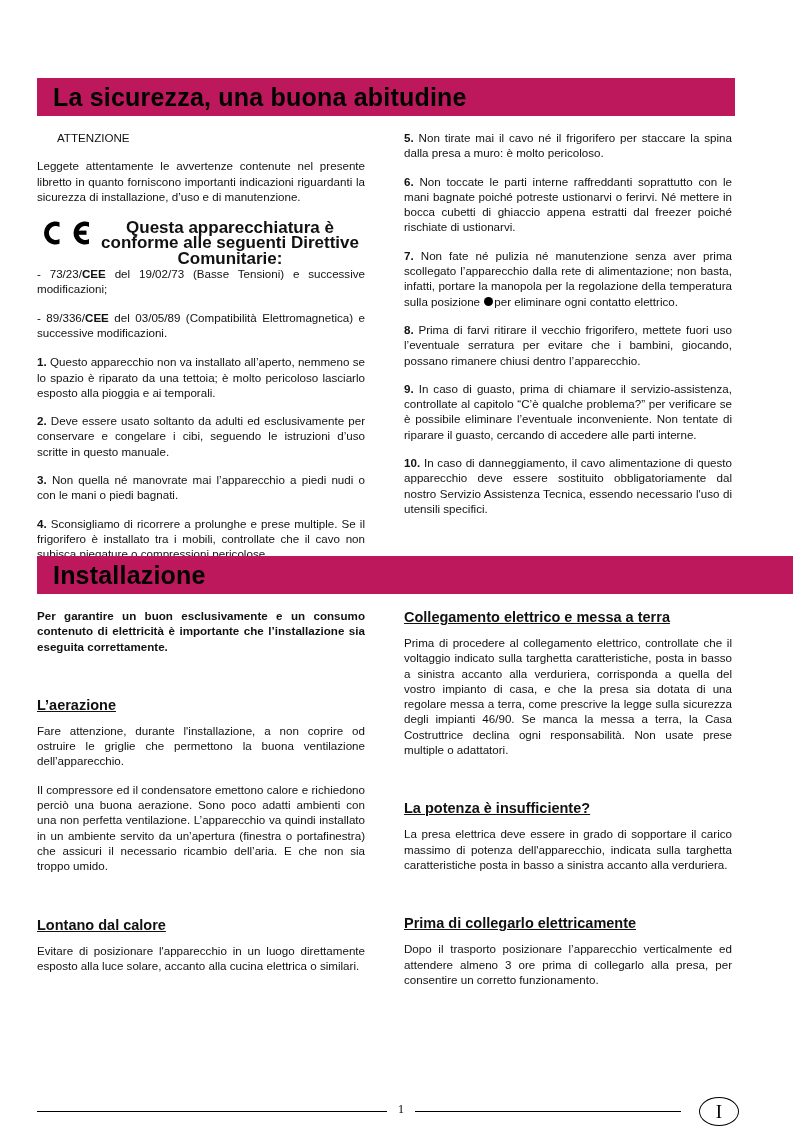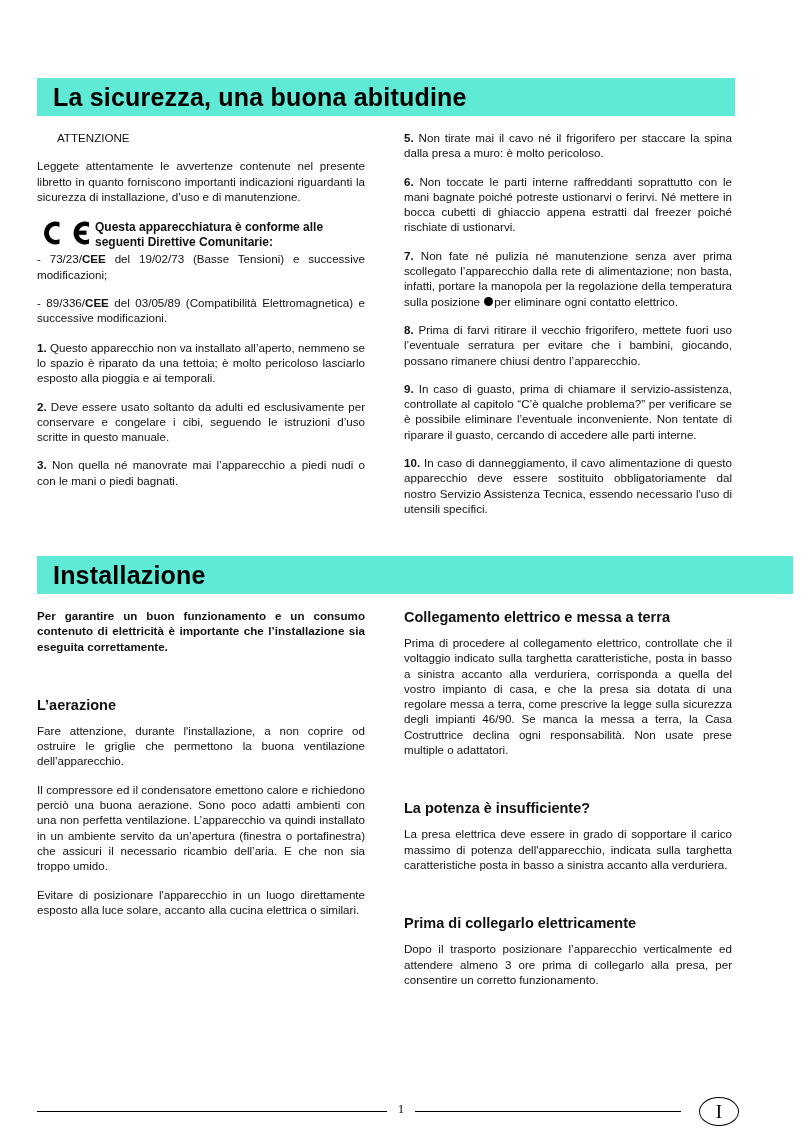--- a/index.html
+++ b/index.html
@@ -20,21 +20,21 @@
     position: absolute;
     left: 0; top: 0;
     width: 802px;
     height: 1134px;
     padding: 0;
   }
 
   
   .banner {
     position: absolute;
-    background: #5eead4;
+    background: #be185d;
     display: flex;
     align-items: center;
   }
   .banner-title {
     font-size: 25px;
     font-weight: bold;
     letter-spacing: 0.2px;
     color: #000;
     padding-left: 16px;
   }
@@ -71,38 +71,38 @@
     display: flex;
     align-items: flex-start;
     margin-top: 13px;
   }
   .ce-mark {
     width: 58px;
     flex: 0 0 58px;
     padding-top: 1px;
   }
   .ce-text {
-    font-size: 12px;
+    font-size: 17px;
     line-height: 15.3px;
     font-weight: bold;
-    text-align: left;
+    text-align: center;
     padding-top: 3px;
   }
 
   .spacer-14 { height: 14px; }
 
   
   .subhead {
     font-size: 14.5px;
     font-weight: bold;
     text-align: left;
     line-height: 18px;
   }
   .subhead-gap-top { margin-top: 42px; }
-  .subhead-gap-bot { margin-bottom: 9px; }
+  .subhead-gap-bot { margin-bottom: 9px; text-decoration: underline; }
 
   .intro-bold {
     font-weight: bold;
     text-align: justify;
     font-size: 11.6px;
     line-height: 15.3px;
   }
 
   
   .dot-glyph {
@@ -181,45 +181,47 @@
 
     <p><span>- 73/23/</span><b>CEE</b><span> del 19/02/73 (Basse Tensioni) e successive modificazioni;</span></p>
 
     <p><span>- 89/336/</span><b>CEE</b><span> del 03/05/89 (Compatibilità Elettromagnetica) e successive modificazioni.</span></p>
 
     <div class="spacer-14"></div>
 
     <p><b>1.</b><span> Questo apparecchio non va installato all’aperto, nemmeno se lo spazio è riparato da una tettoia; è molto pericoloso lasciarlo esposto alla pioggia e ai temporali.</span></p>
     <p><b>2.</b><span> Deve essere usato soltanto da adulti ed esclusivamente per conservare e congelare i cibi, seguendo le istruzioni d’uso scritte in questo manuale.</span></p>
     <p><b>3.</b><span> Non quella né manovrate mai l’apparecchio a piedi nudi o con le mani o piedi bagnati.</span></p>
+    <p><b>4.</b><span> Sconsigliamo di ricorrere a prolunghe e prese multiple. Se il frigorifero è installato tra i mobili, controllate che il cavo non subisca piegature o compressioni pericolose.</span></p>
   </div>
 
   <div class="col col-right" id="safety-right">
     <p><b>5.</b><span> Non tirate mai il cavo né il frigorifero per staccare la spina dalla presa a muro: è molto pericoloso.</span></p>
     <p><b>6.</b><span> Non toccate le parti interne raffreddanti soprattutto con le mani bagnate poiché potreste ustionarvi o ferirvi. Né mettere in bocca cubetti di ghiaccio appena estratti dal freezer poiché rischiate di ustionarvi.</span></p>
 
     <p><b>7.</b><span> Non fate né pulizia né manutenzione senza aver prima scollegato l’apparecchio dalla rete di alimentazione; non basta, infatti, portare la manopola per la regolazione della temperatura sulla posizione </span><span class="dot-glyph"></span><span>per eliminare ogni contatto elettrico.</span></p>
 
     <p><b>8.</b><span> Prima di farvi ritirare il vecchio frigorifero, mettete fuori uso l’eventuale serratura per evitare che i bambini, giocando, possano rimanere chiusi dentro l’apparecchio.</span></p>
     <p><b>9.</b><span> In caso di guasto, prima di chiamare il servizio-assistenza, controllate al capitolo “C’è qualche problema?” per verificare se è possibile eliminare l’eventuale inconveniente. Non tentate di riparare il guasto, cercando di accedere alle parti interne.</span></p>
     <p><b>10.</b><span> In caso di danneggiamento, il cavo alimentazione di questo apparecchio deve essere sostituito obbligatoriamente dal nostro Servizio Assistenza Tecnica, essendo necessario l'uso di utensili specifici.</span></p>
   </div>
 
   <div class="banner" id="banner-install">
     <span class="banner-title">Installazione</span>
   </div>
 
   <div class="col col-left" id="install-left">
 
-    <p class="intro-bold">Per garantire un buon funzionamento e un consumo contenuto di elettricità è importante che l’installazione sia eseguita correttamente.</p>
+    <p class="intro-bold">Per garantire un buon esclusivamente e un consumo contenuto di elettricità è importante che l’installazione sia eseguita correttamente.</p>
 
     <div class="subhead subhead-gap-top subhead-gap-bot">L’aerazione</div>
     <p>Fare attenzione, durante l'installazione, a non coprire od ostruire le griglie che permettono la buona ventilazione dell’apparecchio.</p>
     <p>Il compressore ed il condensatore emettono calore e richiedono perciò una buona aerazione. Sono poco adatti ambienti con una non perfetta ventilazione. L’apparecchio va quindi installato in un ambiente servito da un’apertura (finestra o portafinestra) che assicuri il necessario ricambio dell’aria. E che non sia troppo umido.</p>
 
+    <div class="subhead subhead-gap-top subhead-gap-bot">Lontano dal calore</div>
     <p>Evitare di posizionare l'apparecchio in un luogo direttamente esposto alla luce solare, accanto alla cucina elettrica o similari.</p>
   </div>
 
   <div class="col col-right" id="install-right">
 
     <div class="subhead subhead-gap-bot">Collegamento elettrico e messa a terra</div>
     <p>Prima di procedere al collegamento elettrico, controllate che il voltaggio indicato sulla targhetta caratteristiche, posta in basso a sinistra accanto alla verduriera, corrisponda a quella del vostro impianto di casa, e che la presa sia dotata di una regolare messa a terra, come prescrive la legge sulla sicurezza degli impianti 46/90. Se manca la messa a terra, la Casa Costruttrice declina ogni responsabilità. Non usate prese multiple o adattatori.</p>
 
     <div class="subhead subhead-gap-top subhead-gap-bot">La potenza è insufficiente?</div>
     <p>La presa elettrica deve essere in grado di sopportare il carico massimo di potenza dell'apparecchio, indicata sulla targhetta caratteristiche posta in basso a sinistra accanto alla verduriera.</p>

